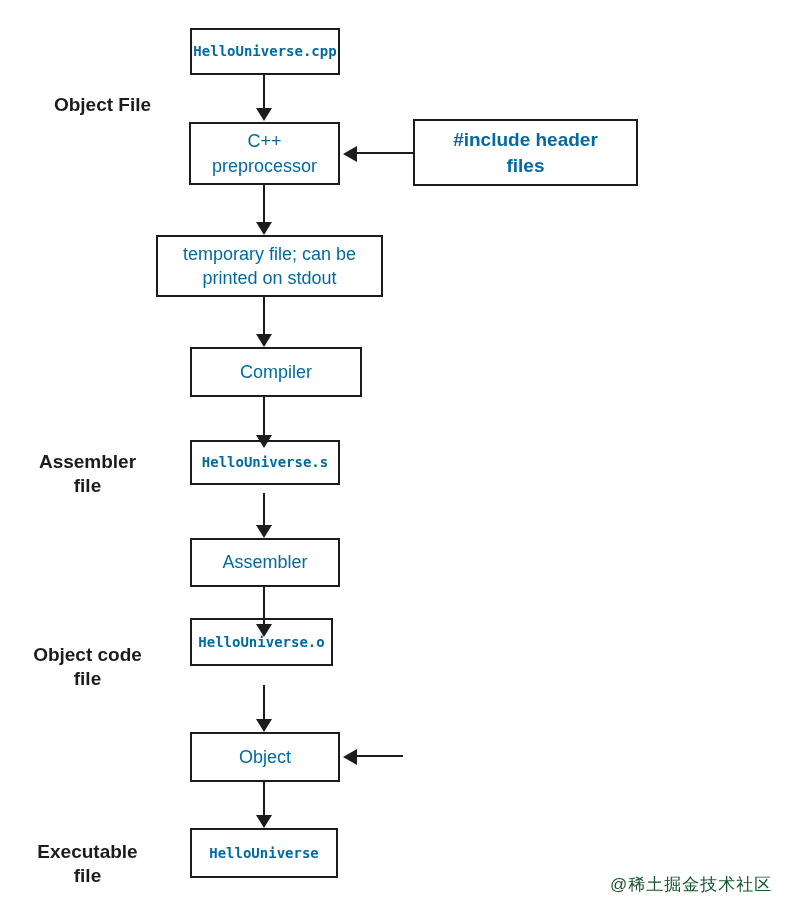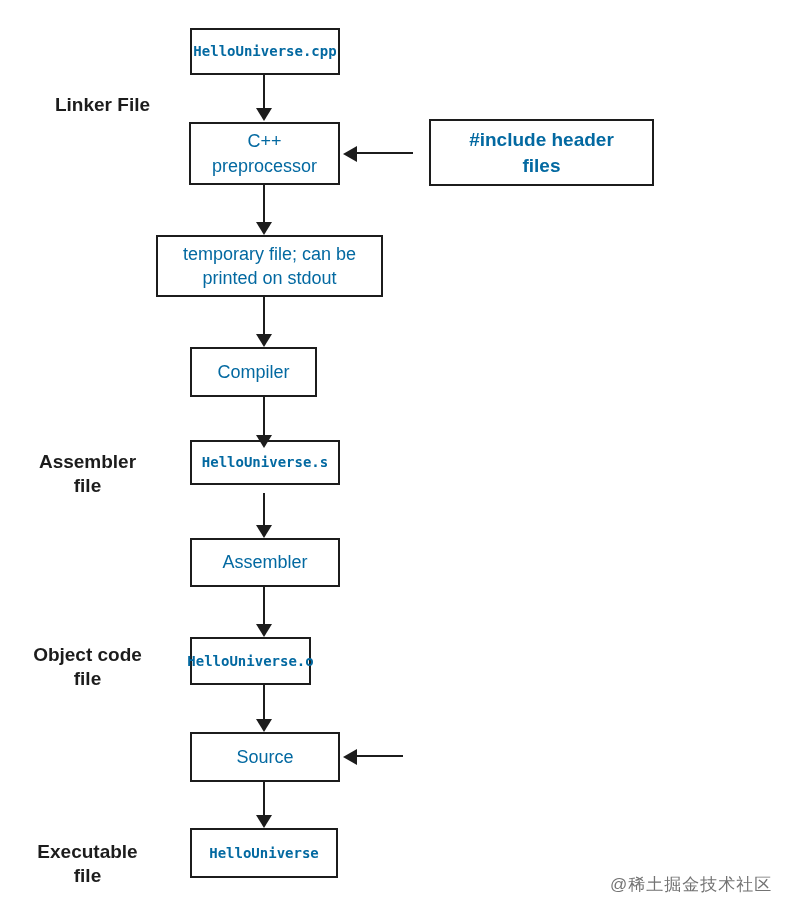--- a/index.html
+++ b/index.html
@@ -30,21 +30,20 @@
   }
   .box.mono {
     font-family: "DejaVu Sans Mono", monospace;
     font-weight: bold;
     font-size: 14px;
     letter-spacing: 0px;
   }
   .box.bold {
     font-weight: bold;
     font-size: 19px;
-    margin-left: 16px;
   }
   .stage {
     position: absolute;
     font-weight: bold;
     font-size: 19px;
     color: #1c1c1c;
     text-align: center;
     white-space: pre-line;
     line-height: 1.25;
   }
@@ -70,54 +69,54 @@
     width: 0; height: 0;
     border-top: 8px solid transparent;
     border-bottom: 8px solid transparent;
     border-right: 14px solid #1c1c1c;
   }
   .watermark {
     position: absolute;
     left: 610px;
     top: 873px;
     font-size: 17px;
-    color: #737373;
+    color: #14532d;
     letter-spacing: 1px;
   }
 </style>
 </head>
 <body>
 
 <div class="canvas">
 
   <div class="box mono" style="left:190px; top:28px;  width:150px; height:47px">HelloUniverse.cpp</div>
 
   <div class="box" style="left:189px; top:122px; width:151px; height:63px">C++
 preprocessor</div>
 
   <div class="box" style="left:156px; top:235px; width:227px; height:62px">temporary file; can be
 printed on stdout</div>
 
-  <div class="box" style="left:190px; top:347px; width:127px; height:50px">Compiler</div>
+  <div class="box" style="left:190px; top:347px; width:172px; height:50px">Compiler</div>
 
   <div class="box mono" style="left:190px; top:440px; width:150px; height:45px">HelloUniverse.s</div>
 
   <div class="box" style="left:190px; top:538px; width:150px; height:49px">Assembler</div>
 
-  <div class="box mono" style="left:190px; top:637px; width:121px; height:48px">HelloUniverse.o</div>
+  <div class="box mono" style="left:190px; top:618px; width:143px; height:48px">HelloUniverse.o</div>
 
-  <div class="box" style="left:190px; top:732px; width:150px; height:50px">Source</div>
+  <div class="box" style="left:190px; top:732px; width:150px; height:50px">Object</div>
 
   <div class="box mono" style="left:190px; top:828px; width:148px; height:50px">HelloUniverse</div>
 
   <div class="box bold" style="left:413px; top:119px; width:225px; height:67px">#include header
 files</div>
 
 
-  <div class="stage" style="left:30px; top:93px;  width:145px">Linker File</div>
+  <div class="stage" style="left:30px; top:93px;  width:145px">Object File</div>
   <div class="stage" style="left:20px; top:450px; width:135px">Assembler
 file</div>
   <div class="stage" style="left:10px; top:643px; width:155px">Object code
 file</div>
   <div class="stage" style="left:20px; top:840px; width:135px">Executable
 file</div>
 
   <div>
     <div class="vline" style="left:263px; top:75px;  height:33px"></div>
     <div class="vhead" style="left:256px; top:108px"></div>

